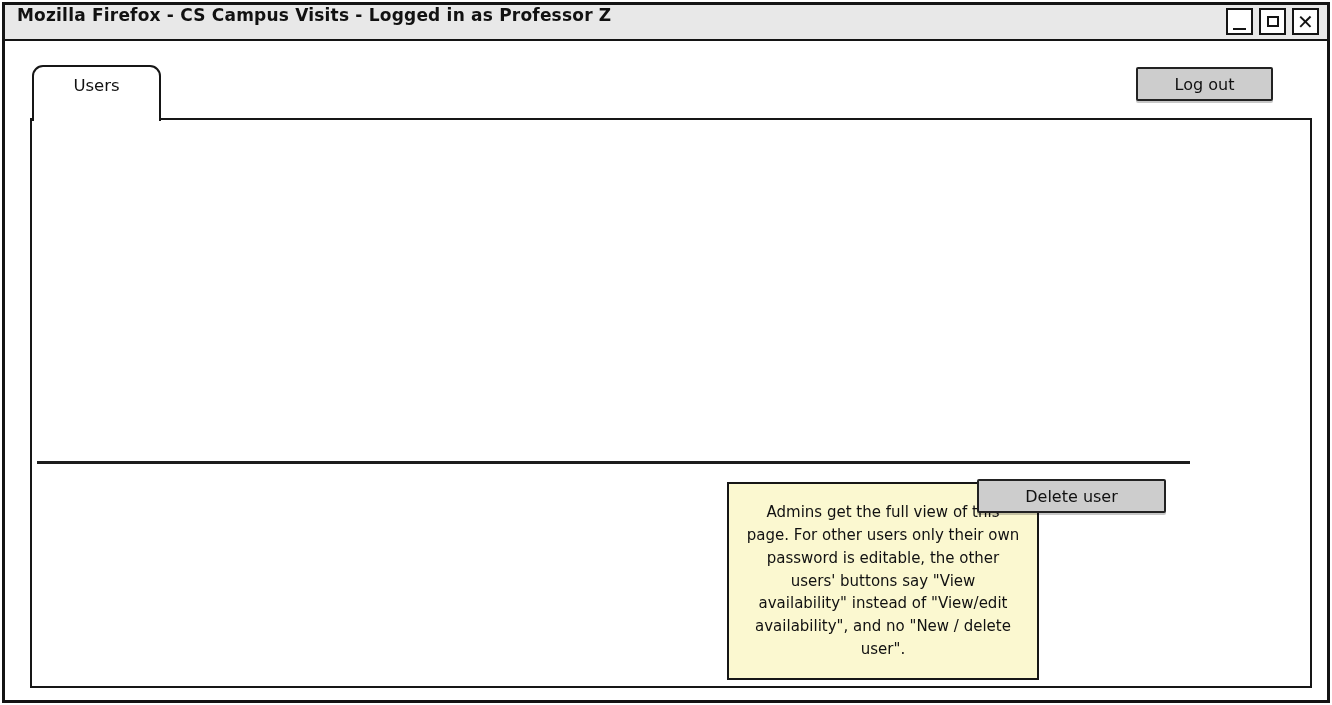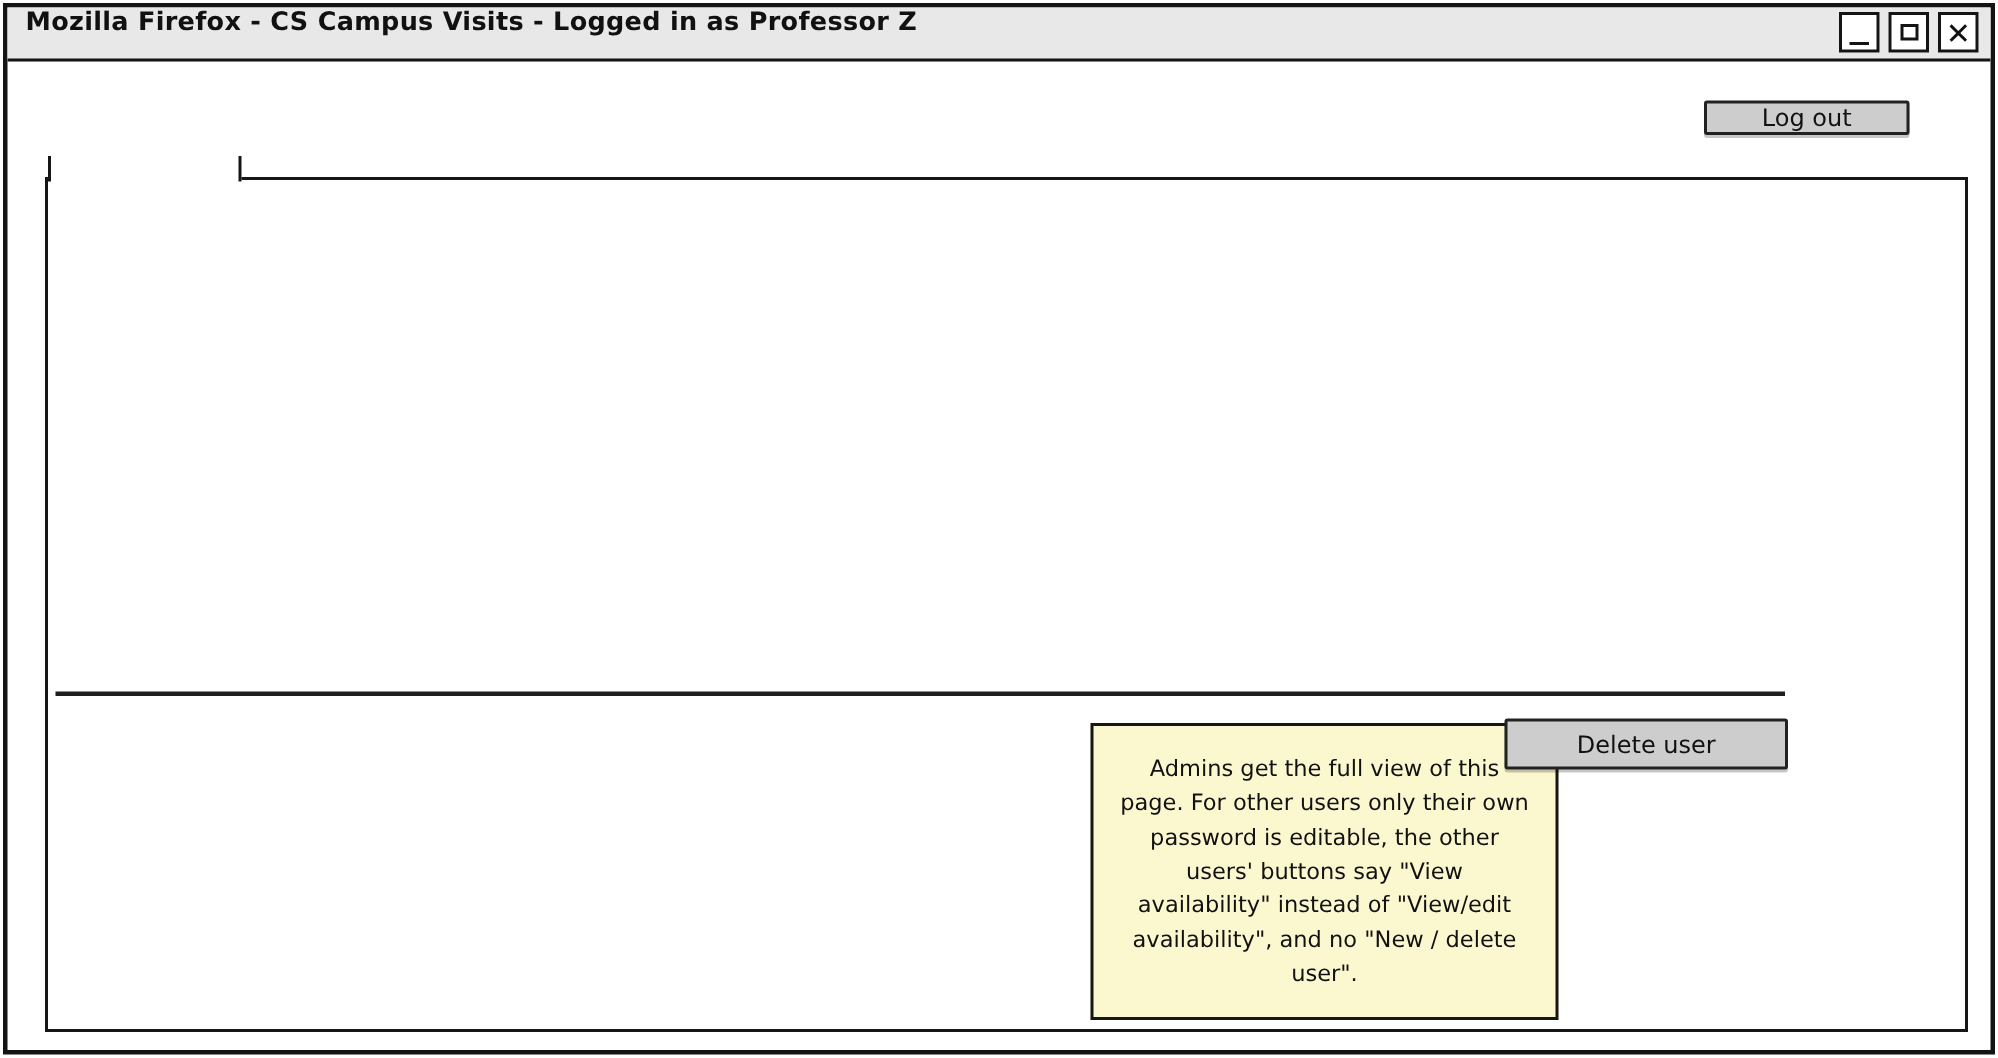--- a/index.html
+++ b/index.html
@@ -44,21 +44,21 @@
   .divider{position:absolute;left:32px;top:456px;width:1153px;height:3px;background:#1d1d1d;z-index:2;}
   
   .settingtext{position:absolute;font-size:15.5px;cursor:default;}
   .dayinput{position:absolute;width:34px;height:34px;border:2px solid #1a1a1a;background:#fff;
     font-family:inherit;font-size:16.5px;text-align:center;box-sizing:border-box;padding:0;}
   
   .note{position:absolute;left:678px;top:477px;width:312px;height:198px;background:#fbf8d0;
     border:2px solid #161616;box-sizing:border-box;z-index:4;display:flex;align-items:center;
     justify-content:center;padding:8px 16px;margin-left:44px;}
   .note p{margin:0;font-size:15px;line-height:1.52;text-align:center;}
-  .z5{z-index:5;margin-left:26px;}
+  .z5{z-index:5;}
 </style>
 </head>
 <body>
 
 <div class="stage">
   <div class="window">
 
     <div class="titlebar">
       <span class="title">Mozilla Firefox - CS Campus Visits - Logged in as Professor Z</span>
       <div class="winbtns">
@@ -67,23 +67,26 @@
         </div>
         <div class="winbtn">
           <span class="maxbox"></span>
         </div>
         <div class="winbtn close">
           <span>✕</span>
         </div>
       </div>
     </div>
 
+    <div class="tab users">
+      <span>Users</span>
+    </div>
     <div class="tab-connector"></div>
 
-    <div class="btn" style="left:1131px;top:62px;width:137px;height:23px;">Log out</div>
+    <div class="btn" style="left:1131px;top:62px;width:137px;height:34px;">Log out</div>
 
     <div class="panel"></div>
 
     <div class="collabel" style="left:48px;top:133px;width:212px;">Name</div>
     <div class="collabel" style="left:270px;top:133px;width:190px;">Email</div>
     <div class="collabel" style="left:472px;top:133px;width:126px;">Password</div>
     <div class="collabel" style="left:690px;top:133px;width:135px;">Roles</div>
     <div class="collabel" style="left:955px;top:133px;width:191px;">Availability</div>
 
     <div style="position:absolute;left:0;top:170px;width:1332px;height:38px;">

